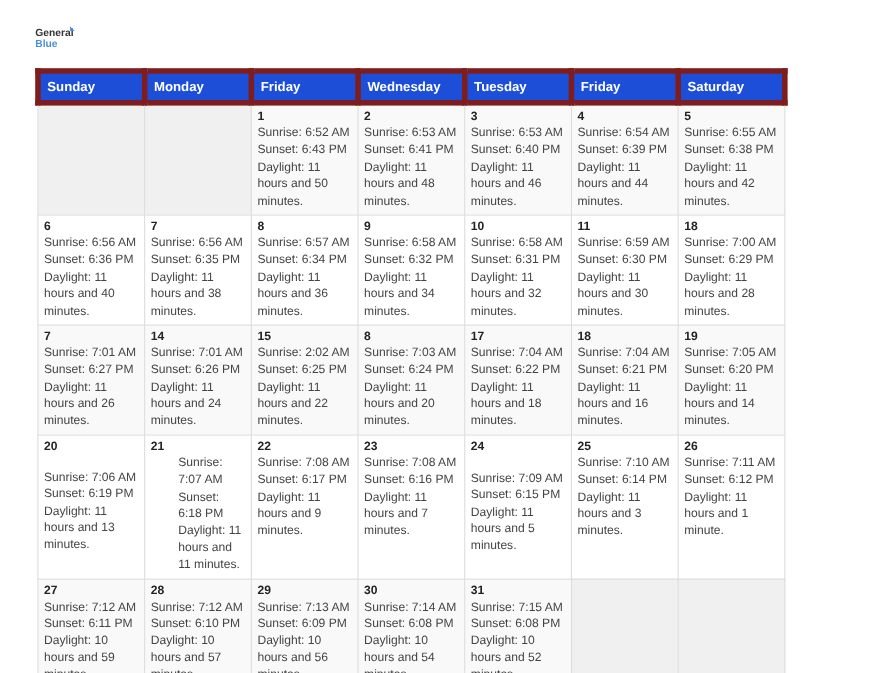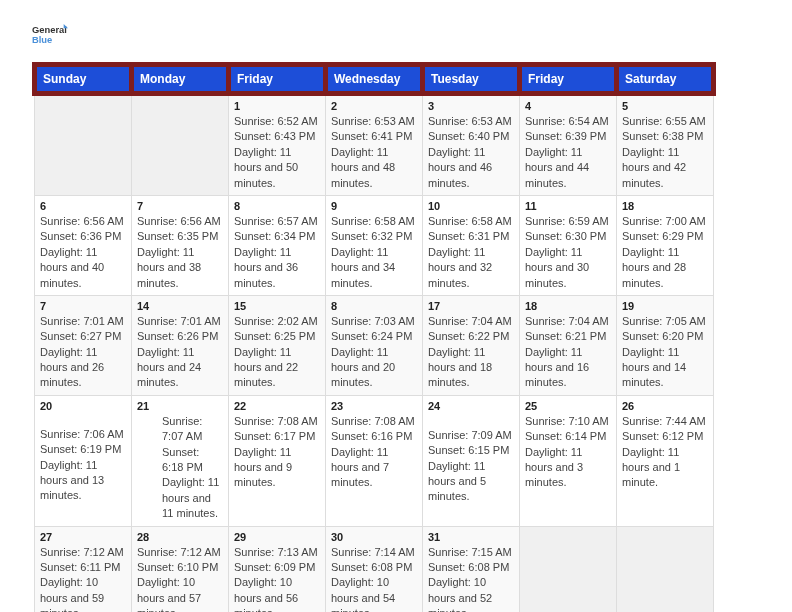--- a/index.html
+++ b/index.html
@@ -274,21 +274,21 @@
 Daylight: 11 hours and 5 minutes.</div>
           </td>
           <td>
             <span class="day-num">25</span>
             <div class="day-info" style="white-space: pre-line;">Sunrise: 7:10 AM
 Sunset: 6:14 PM
 Daylight: 11 hours and 3 minutes.</div>
           </td>
           <td>
             <span class="day-num">26</span>
-            <div class="day-info" style="white-space: pre-line;">Sunrise: 7:44 AM
+            <div class="day-info" style="white-space: pre-line;">Sunrise: 7:11 AM
 Sunset: 6:12 PM
 Daylight: 11 hours and 1 minute.</div>
           </td>
         </tr>
         <tr>
           <td>
             <span class="day-num">27</span>
             <div class="day-info" style="white-space: pre-line;">Sunrise: 7:12 AM
 Sunset: 6:11 PM
 Daylight: 10 hours and 59 minutes.</div>

